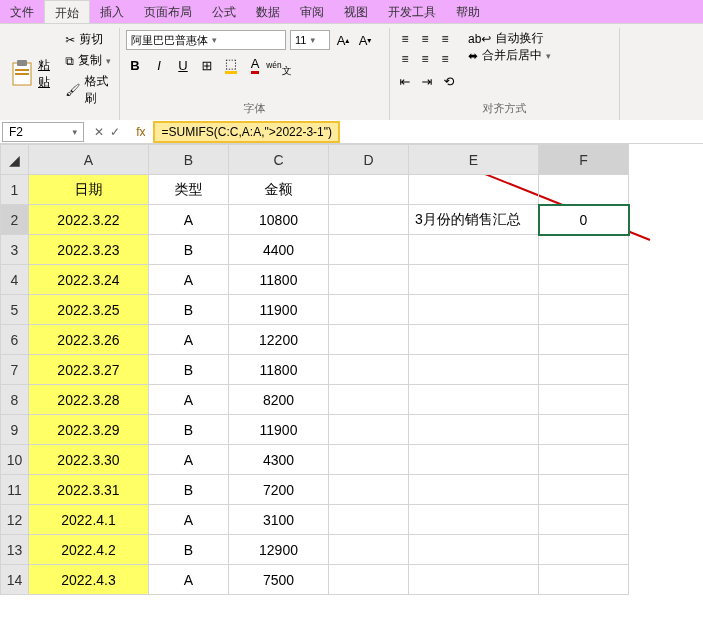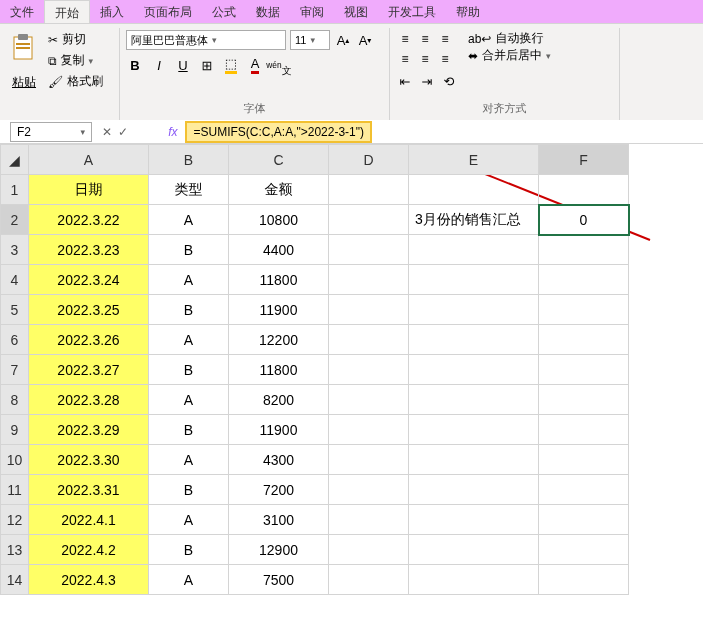--- a/index.html
+++ b/index.html
@@ -9,43 +9,43 @@
 .tabs { display: flex; background: #f0abfc; border-bottom: 1px solid #d4d4d4; height: 24px; }
 .tab { padding: 4px 10px; font-size: 12px; color: #333; cursor: pointer; }
 .tab.active { background: #f3f2f1; border: 1px solid #d4d4d4; border-bottom: none; }
 
 
 .ribbon { display: flex; background: #f3f2f1; padding: 4px 0 0 0; height: 96px; }
 .group { border-right: 1px solid #d4d4d4; padding: 2px 6px; display: flex; flex-direction: column; justify-content: space-between; }
 .group-label { text-align: center; font-size: 11px; color: #666; padding: 2px 0; }
 .group-body { flex: 1; display: flex; gap: 4px; }
 
-.clip-col1 { display: flex; flex-direction: column; align-items: center; gap: 10px; padding: 2px 4px; text-decoration: underline; }
+.clip-col1 { display: flex; flex-direction: row; align-items: center; gap: 2px; padding: 2px 4px; text-decoration: underline; }
 .paste-icon { width: 28px; height: 32px; display: flex; align-items: center; justify-content: center; }
 .clip-col2 { display: flex; flex-direction: column; gap: 2px; font-size: 12px; }
 .clip-item { display: flex; align-items: center; gap: 4px; padding: 1px 2px; }
 
 .font-row1 { display: flex; align-items: center; gap: 4px; }
 .font-row2 { display: flex; align-items: center; gap: 6px; margin-top: 6px; }
 .dd { border: 1px solid #ababab; background: #fff; font-size: 11px; padding: 1px 4px; display: flex; align-items: center; height: 20px; }
 .dd-caret::after { content: "▾"; font-size: 9px; margin-left: 4px; color: #666; }
 .btn-ic { width: 18px; height: 18px; display: flex; align-items: center; justify-content: center; font-size: 13px; }
 
 .align-grid { display: grid; grid-template-columns: repeat(3, 18px); grid-template-rows: repeat(2, 18px); gap: 2px; }
 .align-cell { display: flex; align-items: center; justify-content: center; }
 .align-col2 { display: flex; flex-direction: column; margin-left: 6px; }
 .align-item { display: flex; align-items: center; gap: 4px; font-size: 12px; }
 
 .num-col { display: flex; flex-direction: column; gap: 4px; }
 
 
-.fbar { display: flex; align-items: center; border-bottom: 1px solid #d4d4d4; height: 24px; padding-left: 8px; }
+.fbar { display: flex; align-items: center; border-bottom: 1px solid #d4d4d4; height: 24px; }
 .namebox { width: 82px; border: 1px solid #ababab; margin: 2px; padding: 2px 6px; font-size: 12px; display: flex; justify-content: space-between; align-items: center; }
 .fx-btns { display: flex; gap: 6px; padding: 0 8px; color: #666; }
-.fx-label { font-style: italic; padding: 0 8px; color: #8b5cf6; margin-left: 24px; }
+.fx-label { padding: 0 8px; color: #a16207; }
 .formula-input { flex: 0 0 auto; border: 2px solid #f2c030; background: #ffeb9c; padding: 2px 6px; font-size: 12px; }
 
 
 .arrow-svg { position: absolute; top: 150px; left: 420px; pointer-events: none; }
 
 
 .grid-wrap { position: relative; }
 .sheet { border-collapse: collapse; table-layout: fixed; }
 .sheet th, .sheet td { border: 1px solid #d4d4d4; font-size: 14px; padding: 0; height: 30px; text-align: center; vertical-align: middle; }
 .col-hdr { background: #e6e6e6; font-weight: normal; color: #333; font-size: 12px; height: 20px !important; }

